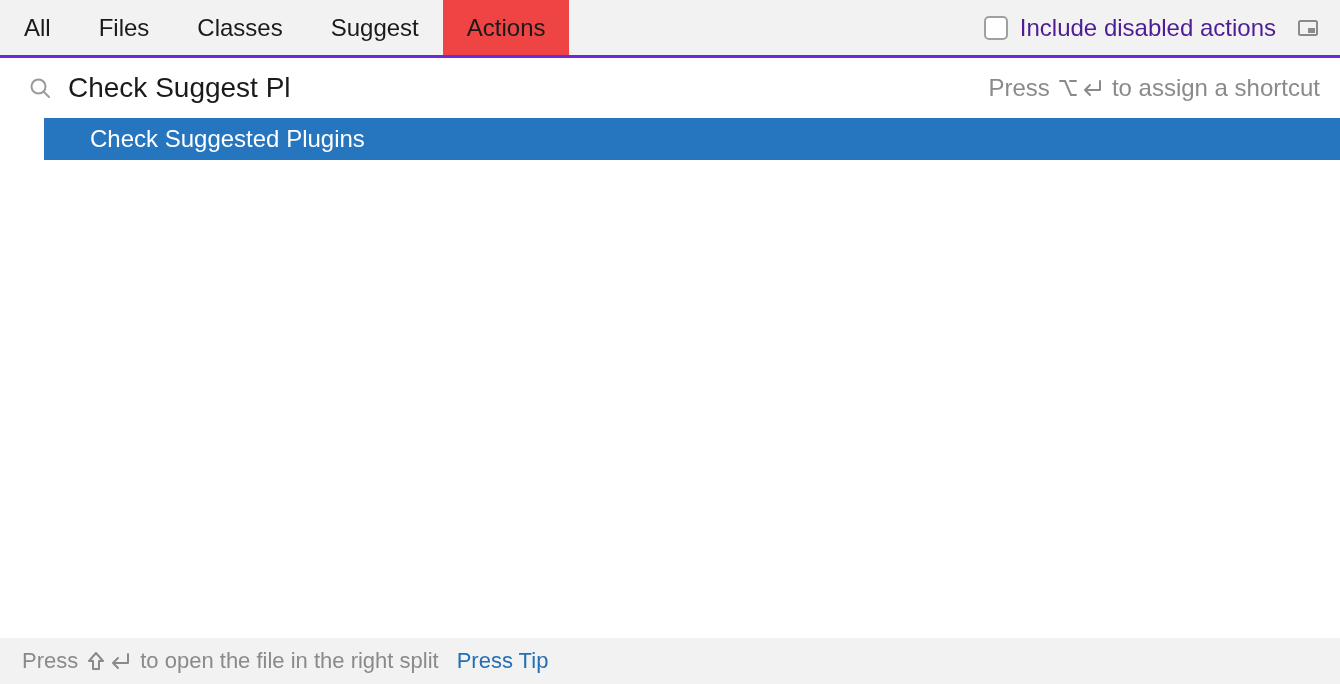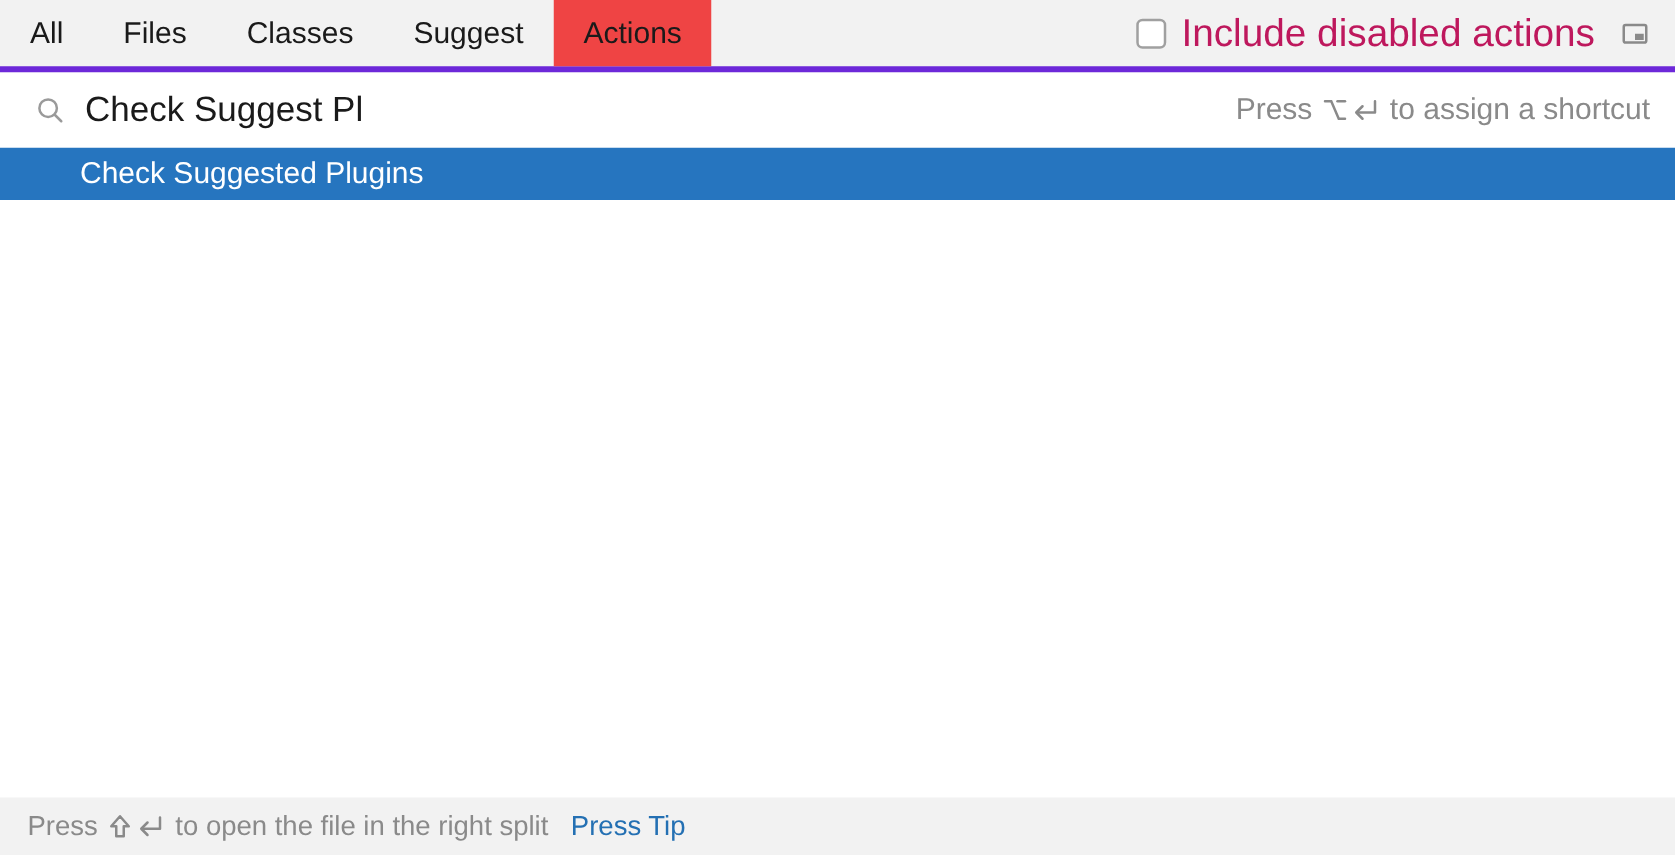--- a/index.html
+++ b/index.html
@@ -14,21 +14,21 @@
       display: flex;
       flex-direction: column;
       width: 100%;
       height: 100%;
     }
     .tabbar {
       display: flex;
       align-items: stretch;
       background: #f2f2f2;
       height: 58px;
-      border-bottom: 5px solid #6d28d9;
+      border-bottom: 3px solid #6d28d9;
       font-size: 24px;
       color: #1a1a1a;
       gap: 29px;
     }
     .tabs {
       display: flex;
       align-items: stretch;
     }
     .tab {
       display: flex;
@@ -55,22 +55,22 @@
       cursor: pointer;
     }
     .checkbox-box {
       width: 24px;
       height: 24px;
       border: 2px solid #a0a0a0;
       border-radius: 5px;
       background: #fff;
     }
     .checkbox-label {
-      font-size: 31px;
-      color: #be185d;
+      font-size: 24px;
+      color: #4c1d95;
     }
     .pin-icon svg { display:block; }
 
     .search-row {
       display: flex;
       align-items: center;
       height: 60px;
       padding: 0 20px 0 28px;
       background: #fff;
       font-size: 24px;
@@ -102,23 +102,24 @@
     }
 
     .results {
       flex: 1 1 auto;
       overflow: auto;
     }
     .result-row {
       height: 42px;
       display: flex;
       align-items: center;
-      padding-left: 64px;
-      font-size: 24px;
-      cursor: pointer;
+      padding-left: 46px;
+      font-size: 24px;
+      cursor: pointer;
+      margin-left: 44px;
     }
     .result-row.selected {
       background: #2675bf;
       color: #fff;
     }
 
     .footer {
       height: 46px;
       background: #f2f2f2;
       display: flex;

